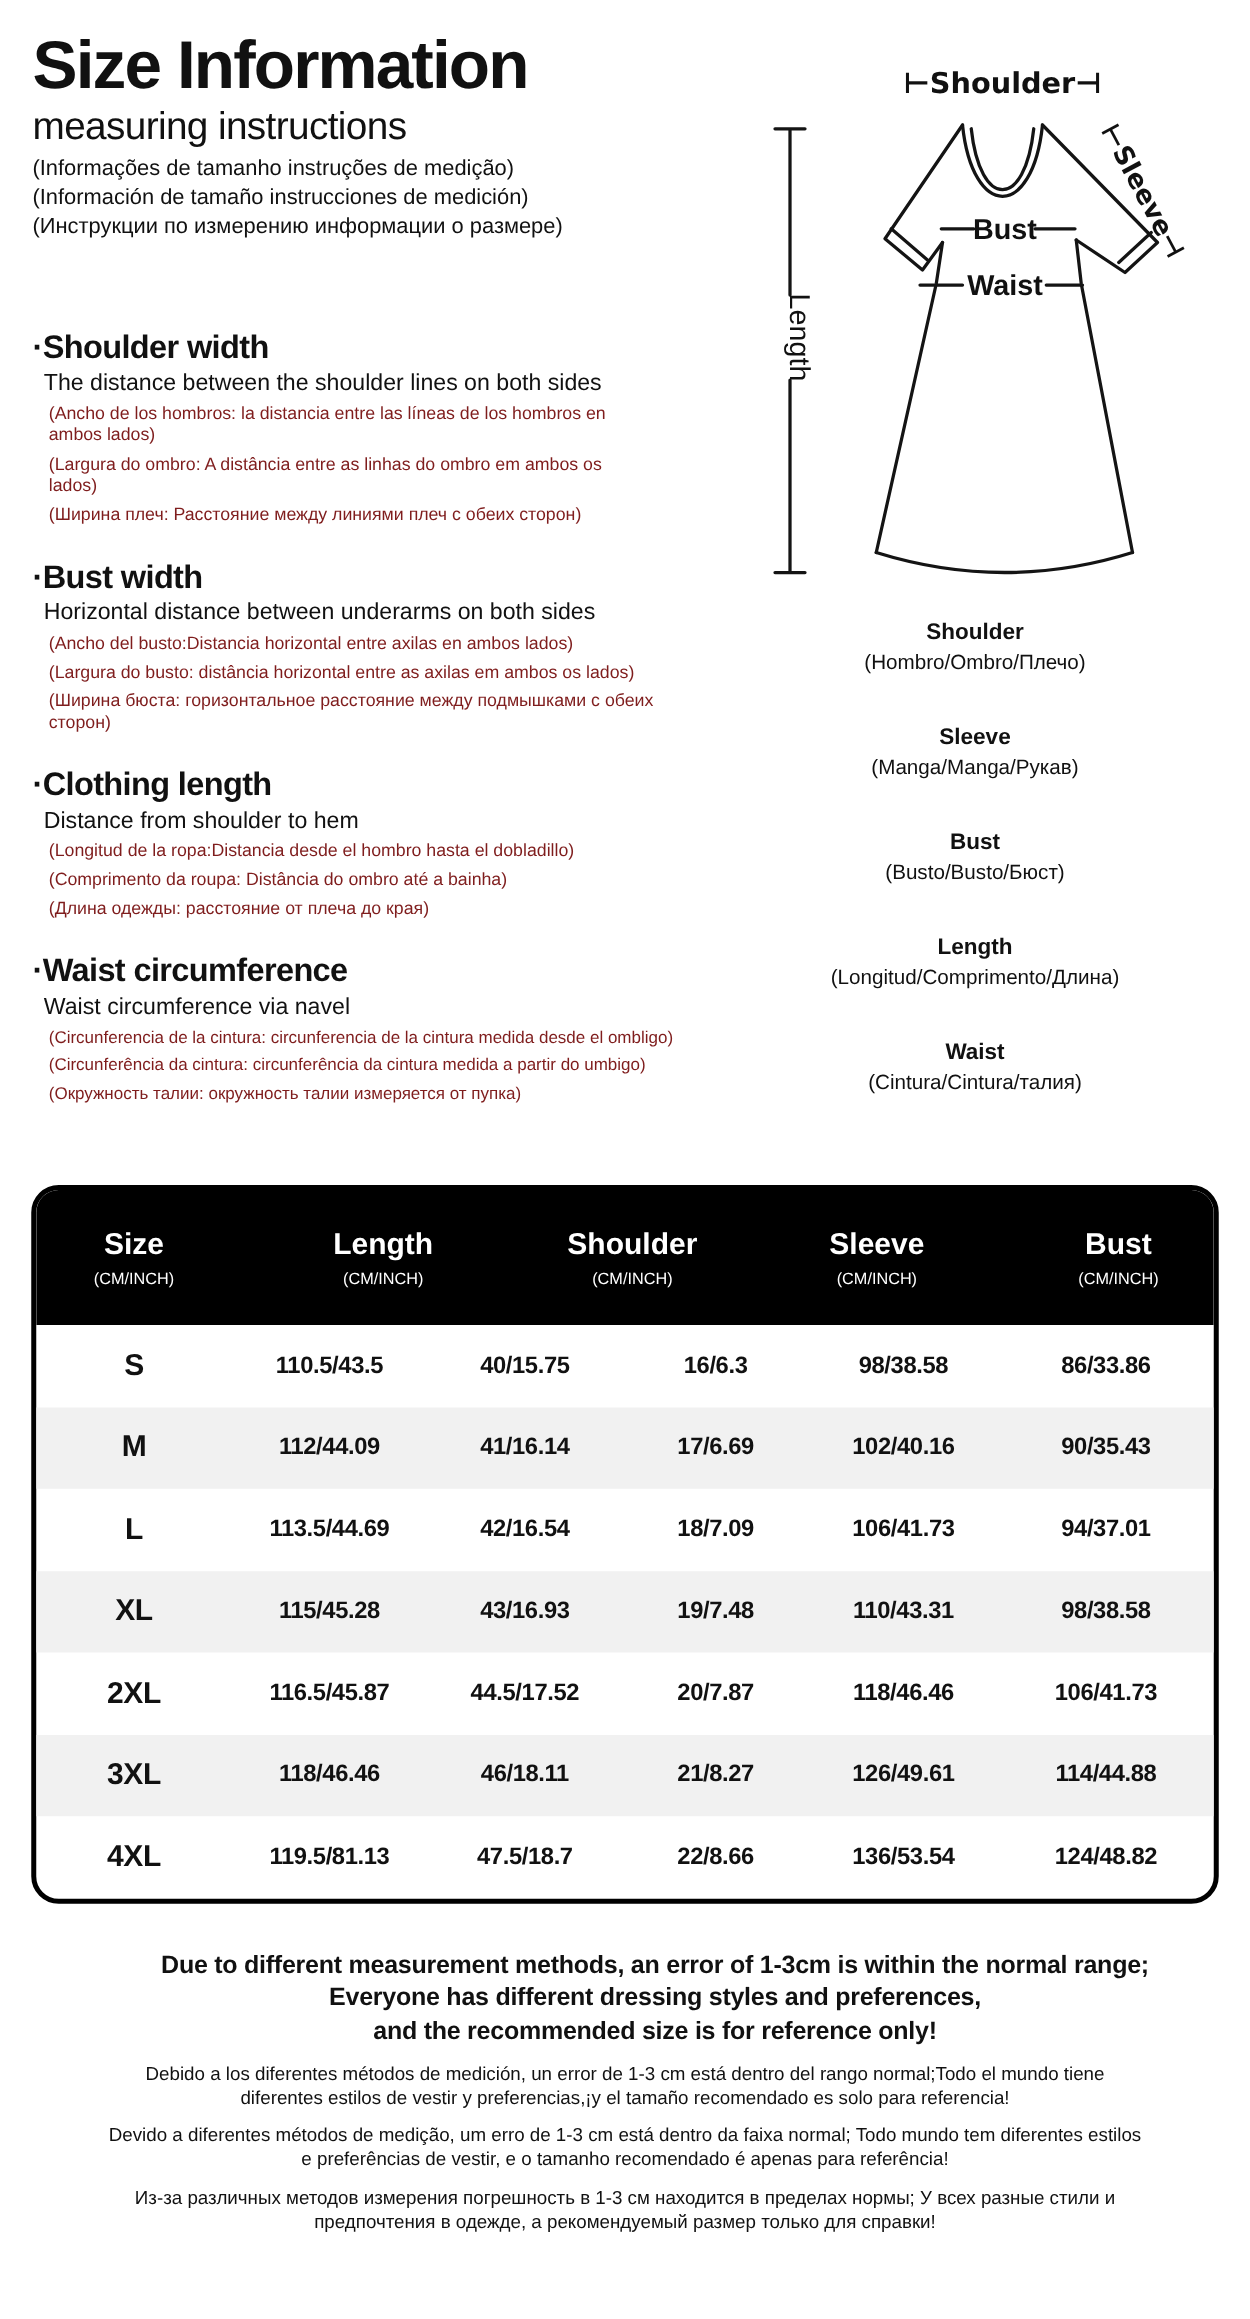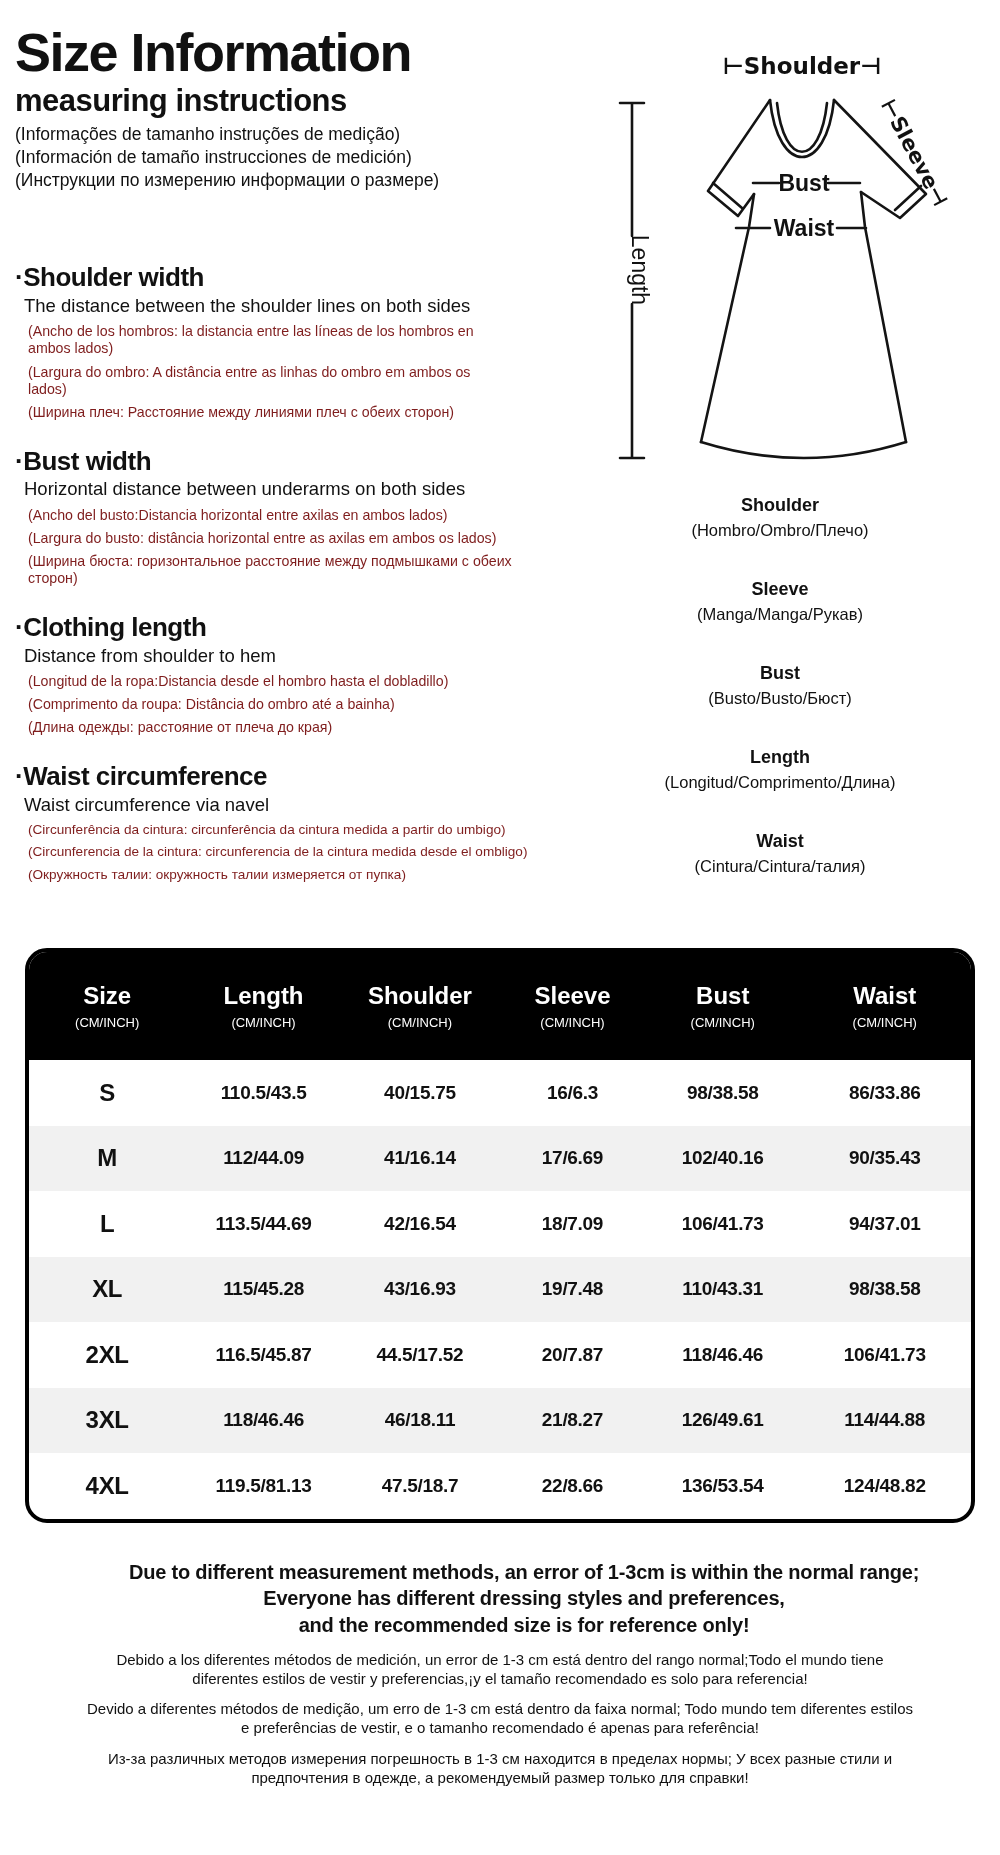--- a/index.html
+++ b/index.html
@@ -2,41 +2,41 @@
 <html><head>
 <meta charset="utf-8">
 <style>
   * { margin:0; padding:0; box-sizing:border-box; }
   html,body { background:#ffffff; }
   body {
     width:1000px; height:1855px; position:relative; overflow:hidden;
     color:#111; font-family:"Liberation Sans", sans-serif;
   }
   .top { position:relative; height:948px; }
-  .left-col { position:absolute; left:15px; top:24px; width:497px; }
+  .left-col { position:absolute; left:26px; top:24px; width:497px; }
   .page-title { font-size:54px; line-height:1.04; font-weight:700; letter-spacing:-1.5px; }
-  .page-subtitle { font-size:31px; line-height:1.16; font-weight:700; margin-top:3px; letter-spacing:-0.5px; }
+  .page-subtitle { font-size:31px; line-height:1.16; font-weight:400; margin-top:3px; letter-spacing:-0.5px; }
   .hdr-trans-group { margin-top:4px; }
   .hdr-trans { font-size:17.5px; line-height:1.3; }
   .measure-section { margin-top:26px; }
   .measure-section.first { margin-top:72px; }
   .section-title { font-size:26px; font-weight:700; letter-spacing:-0.5px; line-height:1.15; }
   .section-desc { font-size:18.5px; line-height:1.2; margin:2px 0 4px 9px; }
   .section-trans { font-size:14.2px; line-height:1.2; margin:6px 0 0 13px; color:#7f1d1d; }
   .measure-section.wide { width:590px; }
   .measure-section.wide .section-trans { font-size:13.6px; white-space:nowrap; }
   .dress { position:absolute; left:556px; top:28px; width:400px; height:440px; }
   .terms { position:absolute; left:600px; top:492px; width:360px; text-align:center; }
   .term { margin-bottom:33px; }
   .term-name { font-size:18px; font-weight:700; line-height:26px; }
   .term-trans { font-size:16.5px; line-height:25px; }
 
   .size-table { margin:0 25px; border:4px solid #000; border-radius:22px; overflow:hidden; background:#fff; }
   .thead, .tr { display:grid; grid-template-columns:16.6% 16.6% 16.6% 15.8% 16.1% 18.3%; }
-  .thead { background:#000; color:#fff; height:108px; align-items:center; }
+  .thead { background:#000; color:#fff; height:108px; align-items:center;gap:43px; }
   .th { text-align:center; }
   .col-name { font-size:24px; font-weight:700; }
   .col-unit { font-size:13px; font-weight:400; margin-top:5px; }
   .tr { height:65.5px; align-items:center; }
   .tr:nth-child(even) { background:#f1f1f1; }
   .td { text-align:center; font-size:19px; font-weight:700; letter-spacing:-0.3px; }
   .td.size-cell { font-size:24px; }
 
   .footer { margin-top:36px; text-align:center; }
   .notice-line { font-size:20px; font-weight:700; line-height:1.34; letter-spacing:-0.2px;padding-left:48px; }
@@ -76,22 +76,22 @@
       <h3 class="section-title">·Clothing length</h3>
       <p class="section-desc">Distance from shoulder to hem</p>
       <p class="section-trans">(Longitud de la ropa:Distancia desde el hombro hasta el dobladillo)</p>
       <p class="section-trans">(Comprimento da roupa: Distância do ombro até a bainha)</p>
       <p class="section-trans">(Длина одежды: расстояние от плеча до края)</p>
     </section>
 
     <section class="measure-section wide">
       <h3 class="section-title">·Waist circumference</h3>
       <p class="section-desc">Waist circumference via navel</p>
+      <p class="section-trans">(Circunferencia de la cintura: circunferencia de la cintura medida desde el ombligo)</p>
       <p class="section-trans">(Circunferência da cintura: circunferência da cintura medida a partir do umbigo)</p>
-      <p class="section-trans">(Circunferencia de la cintura: circunferencia de la cintura medida desde el ombligo)</p>
       <p class="section-trans">(Окружность талии: окружность талии измеряется от пупка)</p>
     </section>
   </div>
 
   <svg class="dress" viewBox="0 0 400 440" aria-hidden="true">
     <g fill="none" stroke="#141414" stroke-width="2.6" stroke-linecap="round" stroke-linejoin="round">
       <g>
         <path d="M64,75 H88 M76,75 V208"></path>
         <path d="M76,276 V430 M64,430 H88"></path>
       </g>

